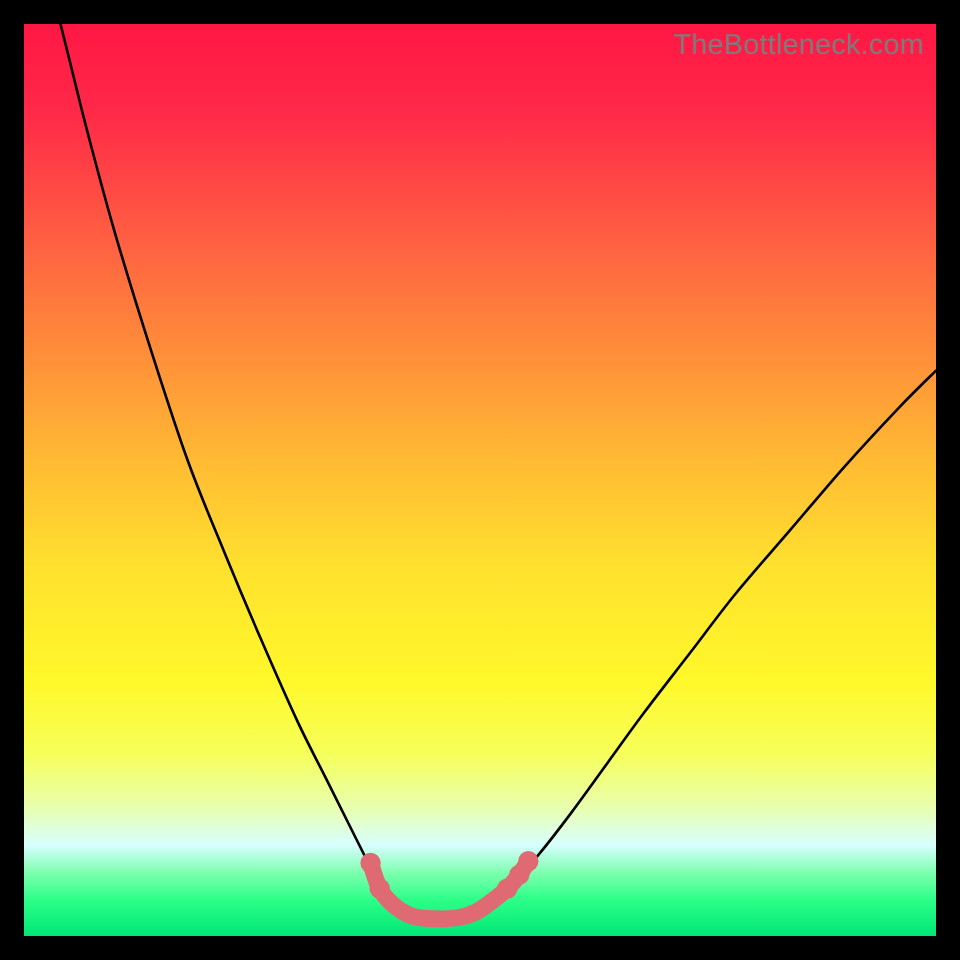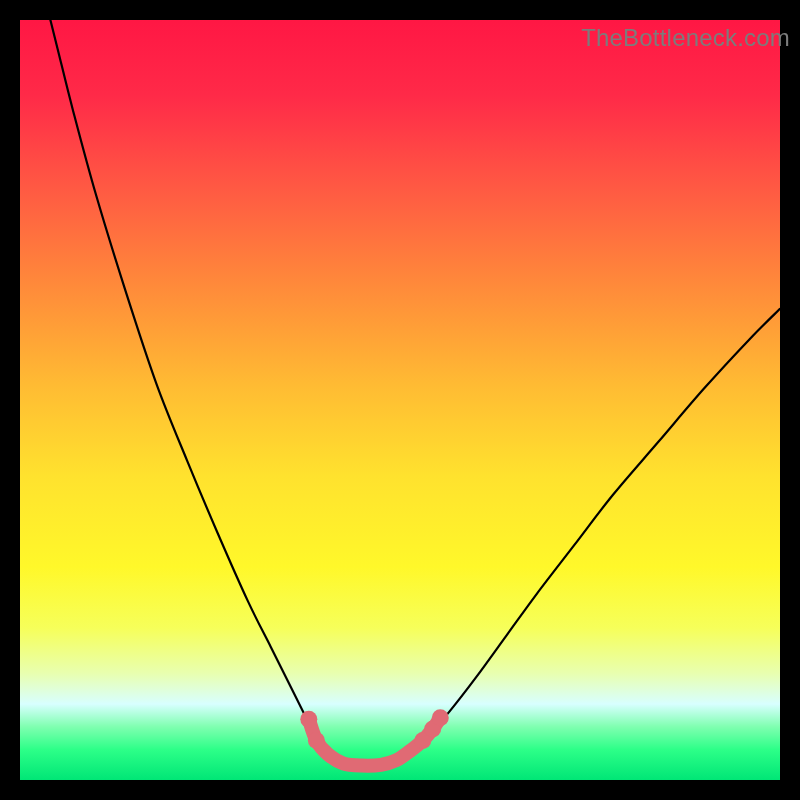--- a/index.html
+++ b/index.html
@@ -11,21 +11,20 @@
     font-family: Arial, Helvetica, sans-serif;
     overflow: hidden;
   }
   .frame {
     position: absolute;
     left: 20px;
     top: 20px;
     width: 760px;
     height: 760px;
     background: #000000;
-    padding-left: 20px;
   }
   .plot-area {
     position: absolute;
     left: 0;
     top: 0;
     width: 760px;
     height: 760px;
   }
   .watermark {
     position: absolute;

